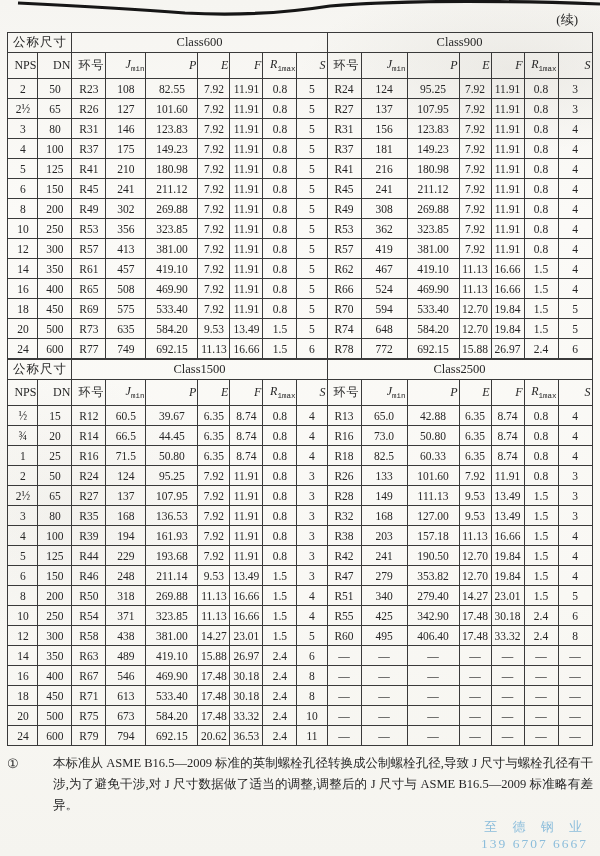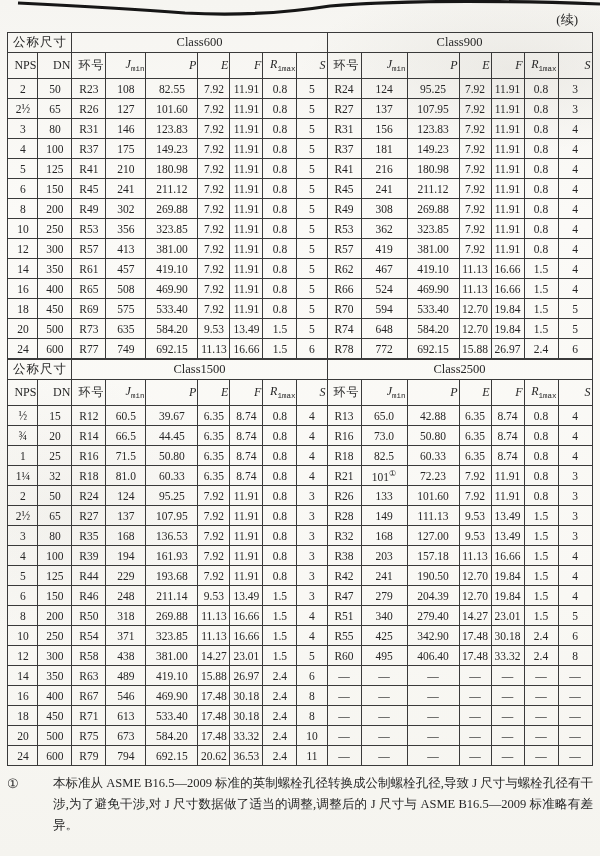--- a/index.html
+++ b/index.html
@@ -473,38 +473,20 @@
           <td>4</td>
           <td>R18</td>
           <td>82.5</td>
           <td>60.33</td>
           <td>6.35</td>
           <td>8.74</td>
           <td>0.8</td>
           <td>4</td>
         </tr>
         <tr>
-          <td>1¼</td>
-          <td>32</td>
-          <td>R18</td>
-          <td>81.0</td>
-          <td>60.33</td>
-          <td>6.35</td>
-          <td>8.74</td>
-          <td>0.8</td>
-          <td>4</td>
-          <td>R21</td>
-          <td>101<sup>①</sup></td>
-          <td>72.23</td>
-          <td>7.92</td>
-          <td>11.91</td>
-          <td>0.8</td>
-          <td>3</td>
-        </tr>
-        <tr>
           <td>2</td>
           <td>50</td>
           <td>R24</td>
           <td>124</td>
           <td>95.25</td>
           <td>7.92</td>
           <td>11.91</td>
           <td>0.8</td>
           <td>3</td>
           <td>R26</td>
@@ -592,21 +574,21 @@
           <td>150</td>
           <td>R46</td>
           <td>248</td>
           <td>211.14</td>
           <td>9.53</td>
           <td>13.49</td>
           <td>1.5</td>
           <td>3</td>
           <td>R47</td>
           <td>279</td>
-          <td>204.39</td>
+          <td>353.82</td>
           <td>12.70</td>
           <td>19.84</td>
           <td>1.5</td>
           <td>4</td>
         </tr>
         <tr>
           <td>8</td>
           <td>200</td>
           <td>R50</td>
           <td>318</td>
@@ -750,14 +732,18 @@
           <td>—</td>
         </tr>
       </tbody>
   </table>
 
   <div class="footnote">
     <div class="footnote-marker">①</div>
     <div class="footnote-text">本标准从 ASME B16.5—2009 标准的英制螺栓孔径转换成公制螺栓孔径,导致 J 尺寸与螺栓孔径有干涉,为了避免干涉,对 J 尺寸数据做了适当的调整,调整后的 J 尺寸与 ASME B16.5—2009 标准略有差异。</div>
   </div>
 
+  <div class="watermark" style="color: rgb(122, 180, 216);">
+    <div class="wm-company">至 德 钢 业</div>
+    <div class="wm-phone">139 6707 6667</div>
+  </div>
 
 </div>
 
 </body></html>

